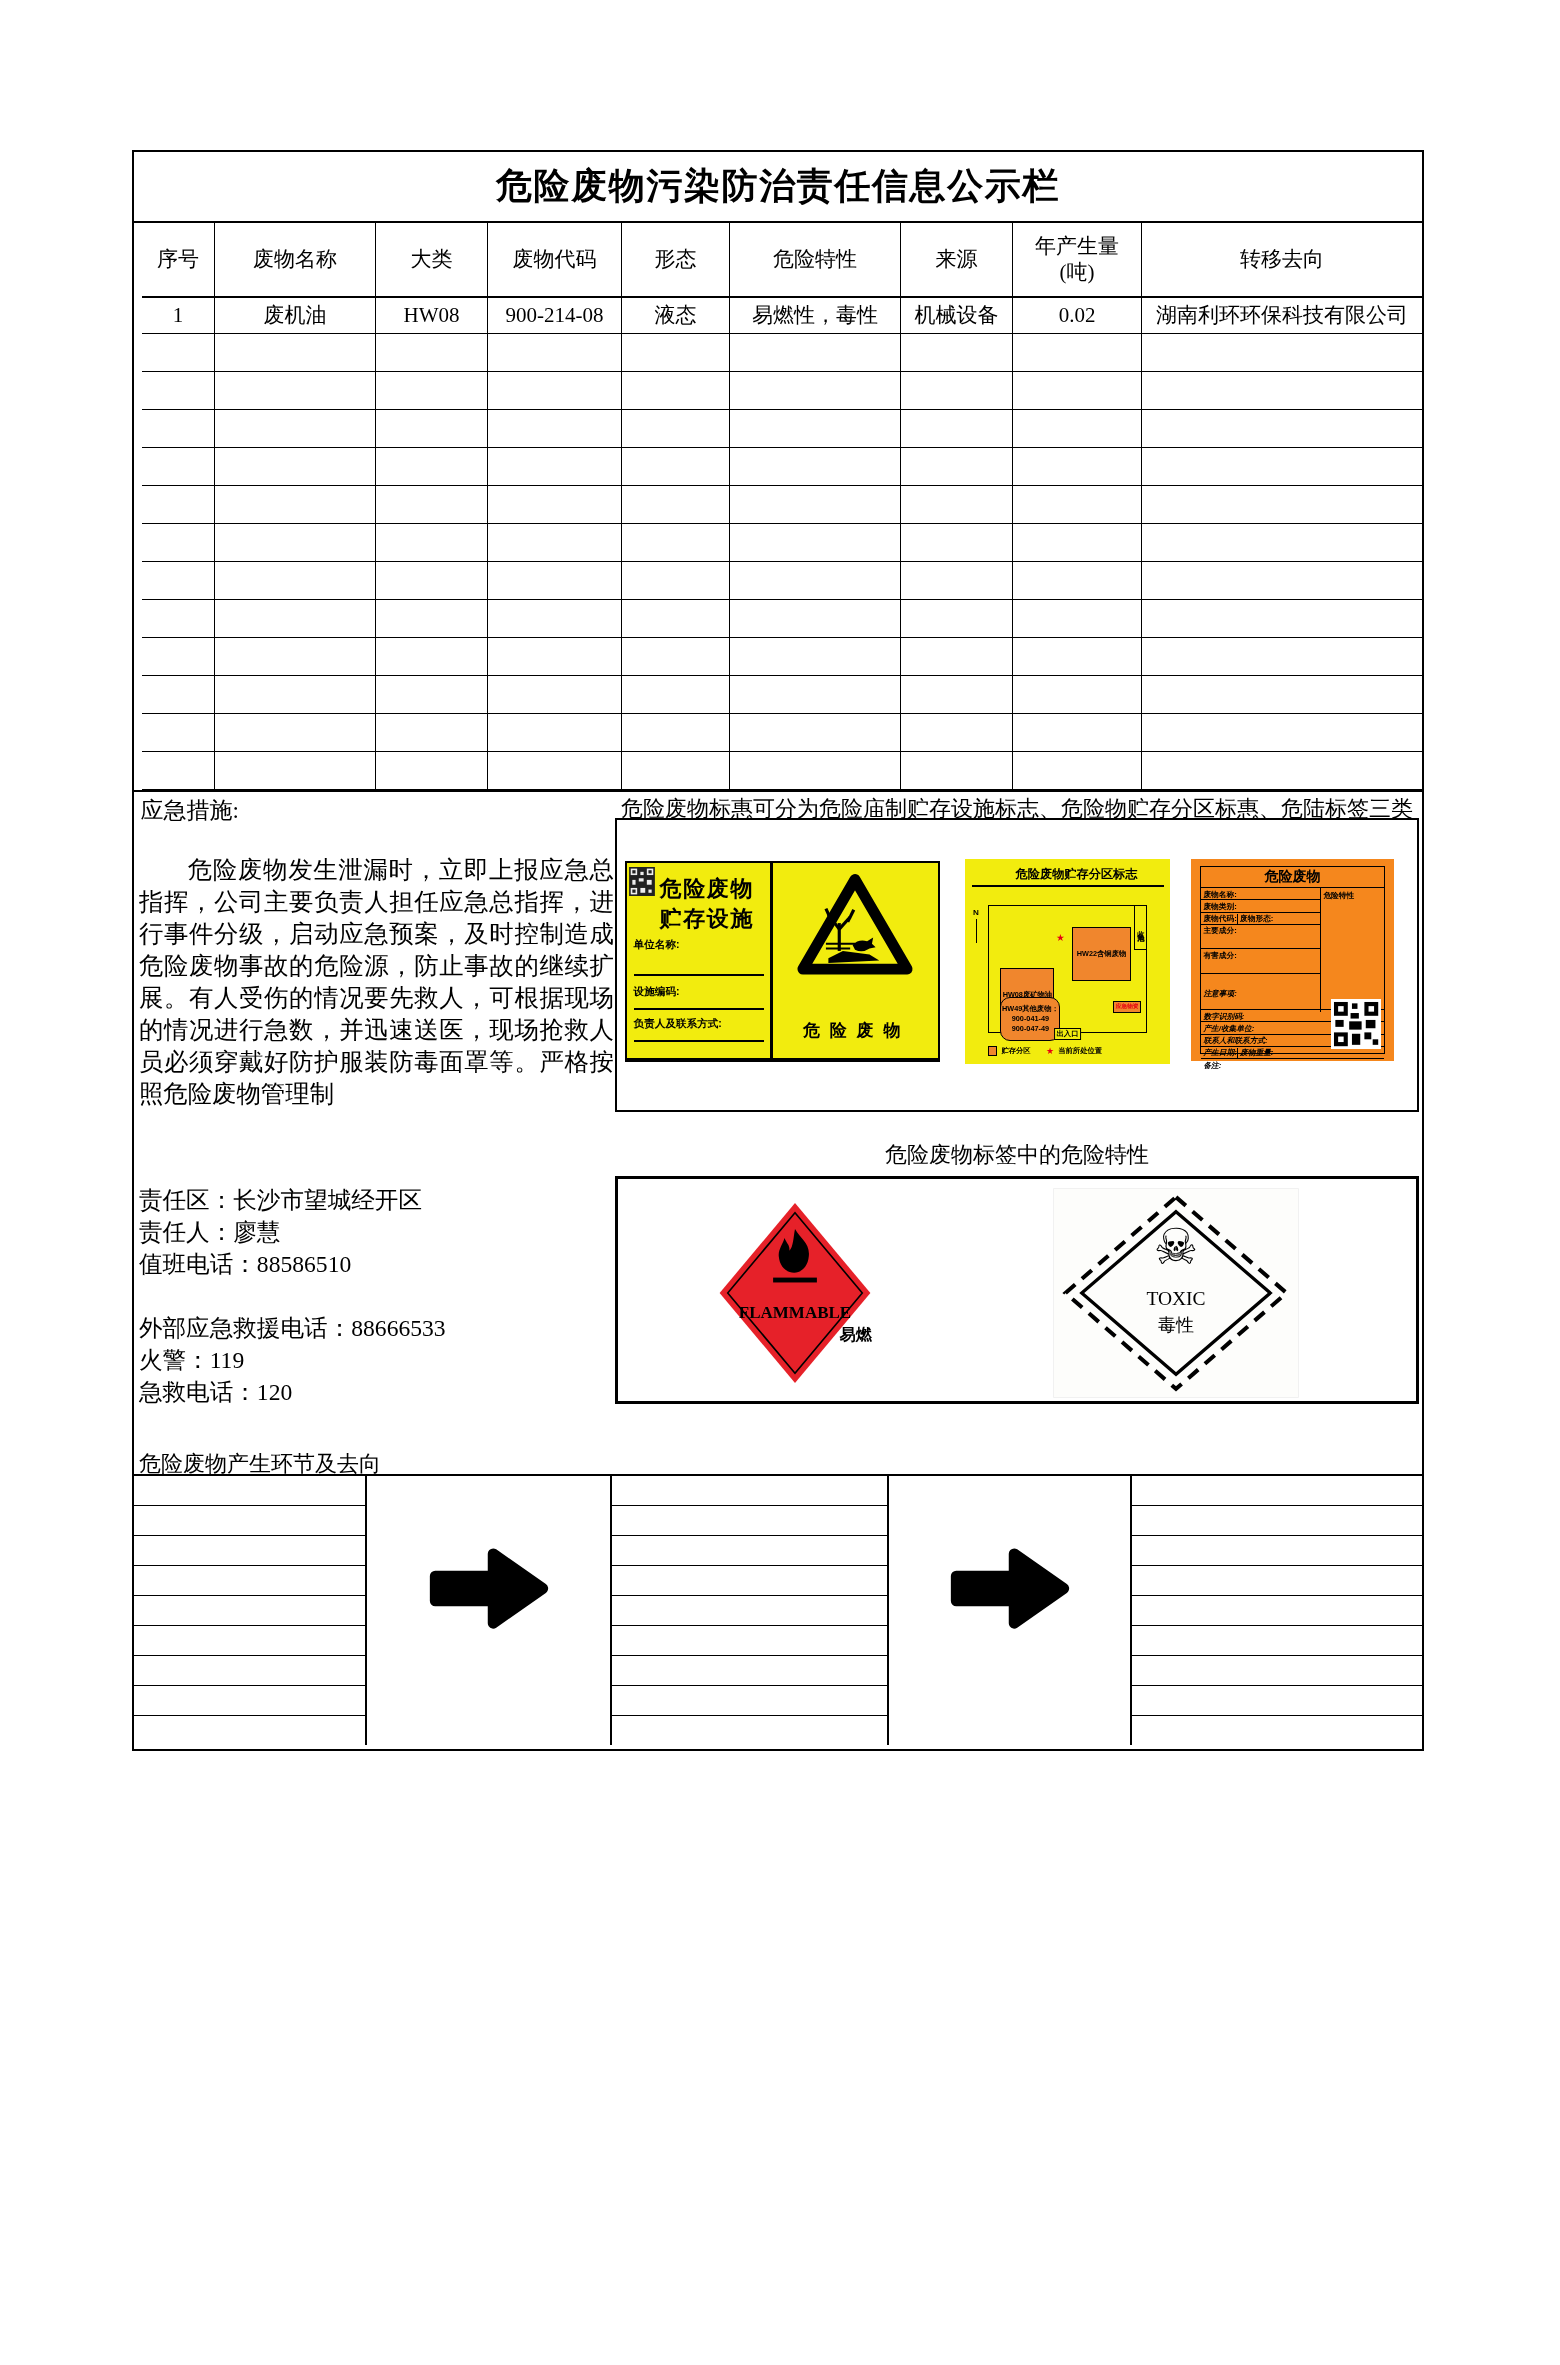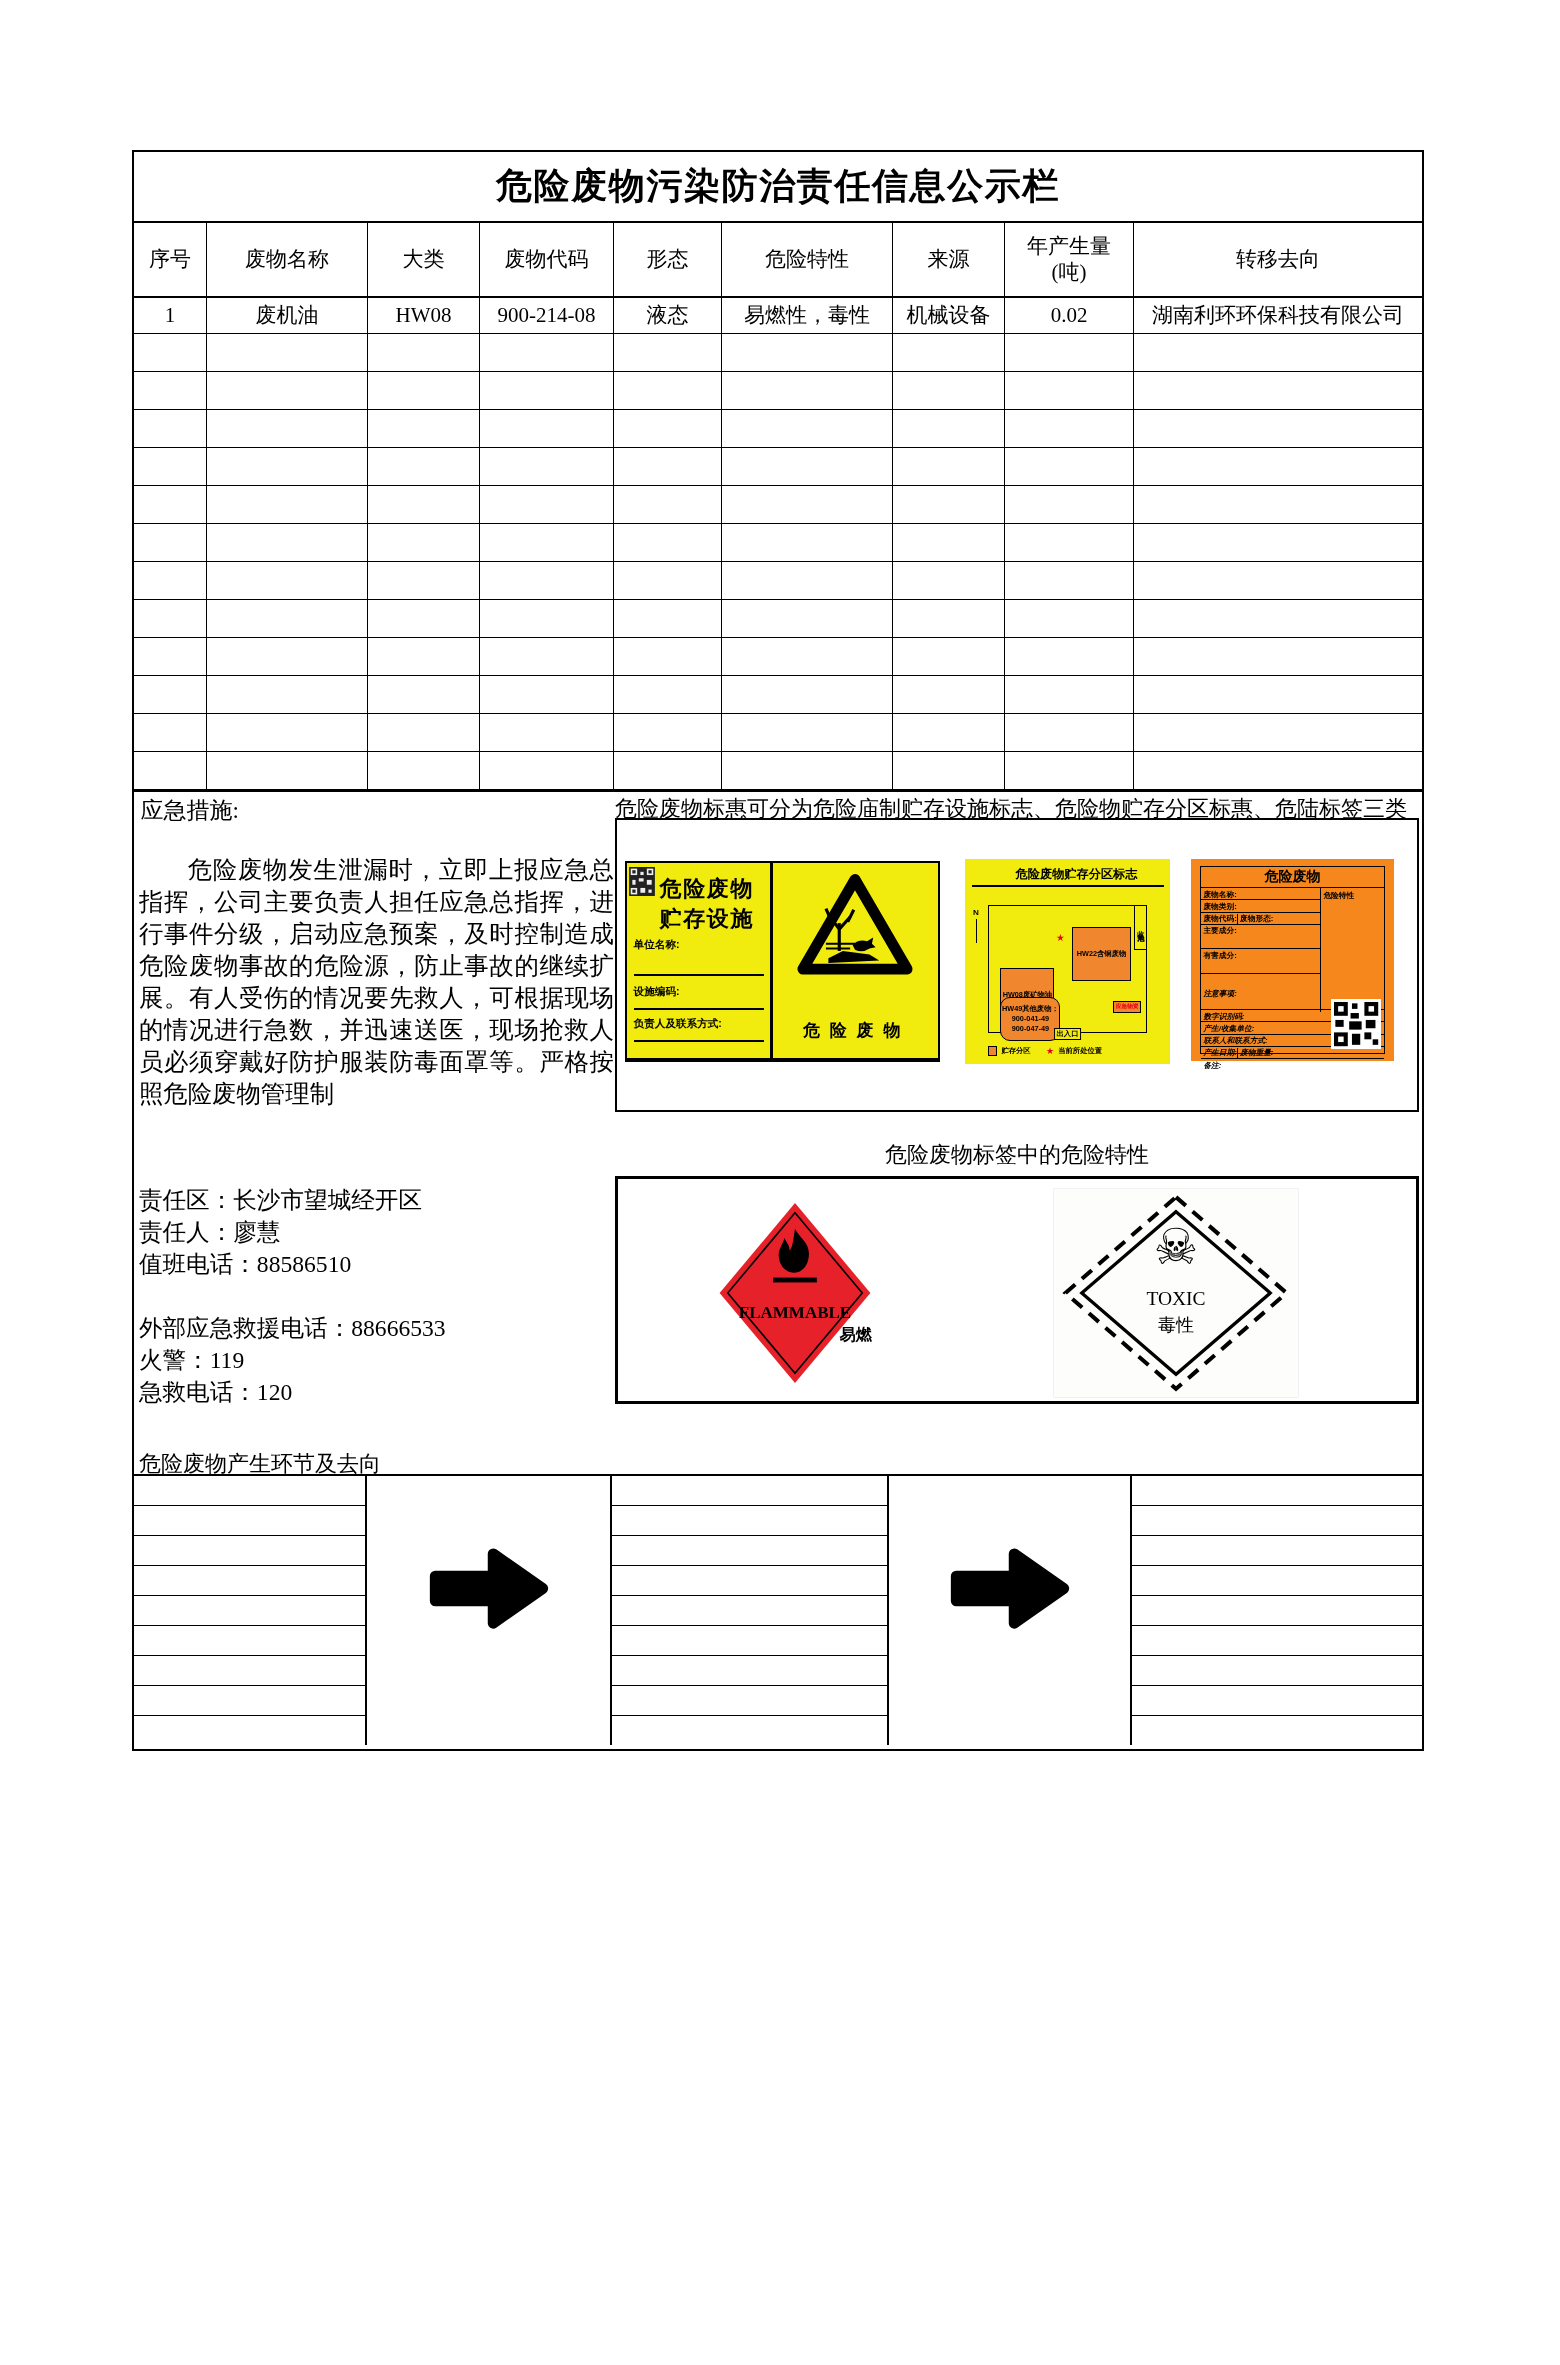--- a/index.html
+++ b/index.html
@@ -9,32 +9,32 @@
        border:2.4px solid #000;box-sizing:border-box;background:#fff;}
 
   
   .title-row{height:69px;border-bottom:2.4px solid #000;display:flex;
              align-items:center;justify-content:center;}
   .title-row .t{font-size:36px;font-weight:bold;letter-spacing:1.6px;}
 
   
   .wtable{display:grid;box-sizing:border-box;border-bottom:2.4px solid #000;
           grid-template-columns:73px 161px 112px 134px 108px 171px 112px 129px 1fr;
-          grid-template-rows:75px 36px repeat(12,38px);}
+          grid-template-rows:75px 36px repeat(12,38px);padding-left:8px;}
   .cell{border-right:1.6px solid #000;border-bottom:1.6px solid #000;
         display:flex;align-items:center;justify-content:center;
         font-size:21px;white-space:pre-line;text-align:center;line-height:1.2;
         box-sizing:border-box;overflow:hidden;}
   .cell:nth-child(9n){border-right:none;}
   .cell.head{border-bottom:2.4px solid #000;}
 
   
   .middle{position:relative;height:682px;}
   .em-label{position:absolute;left:6.5px;top:3.3px;font-size:23px;}
-  .intro{position:absolute;left:481px;top:1.6px;width:804px;text-align:left;font-size:22px;}
+  .intro{position:absolute;left:481px;top:1.6px;width:804px;text-align:center;font-size:22px;}
   .para{position:absolute;left:4.9px;top:62px;width:475px;font-size:24.4px;line-height:32px;
         text-align:justify;text-indent:2em;}
   .contacts{position:absolute;left:4.9px;top:392px;font-size:23.6px;line-height:32px;}
   .contact-line{min-height:32px;}
   .hazard-title{position:absolute;left:481px;top:348px;width:804px;text-align:center;font-size:22px;}
   .flow-heading{position:absolute;left:4.9px;top:657px;font-size:22px;}
 
   .labels-box{position:absolute;left:481px;top:26px;width:804px;height:294px;
               border:2.4px solid #000;box-sizing:border-box;}
   .hazard-box{position:absolute;left:481px;top:384px;width:804px;height:228px;

